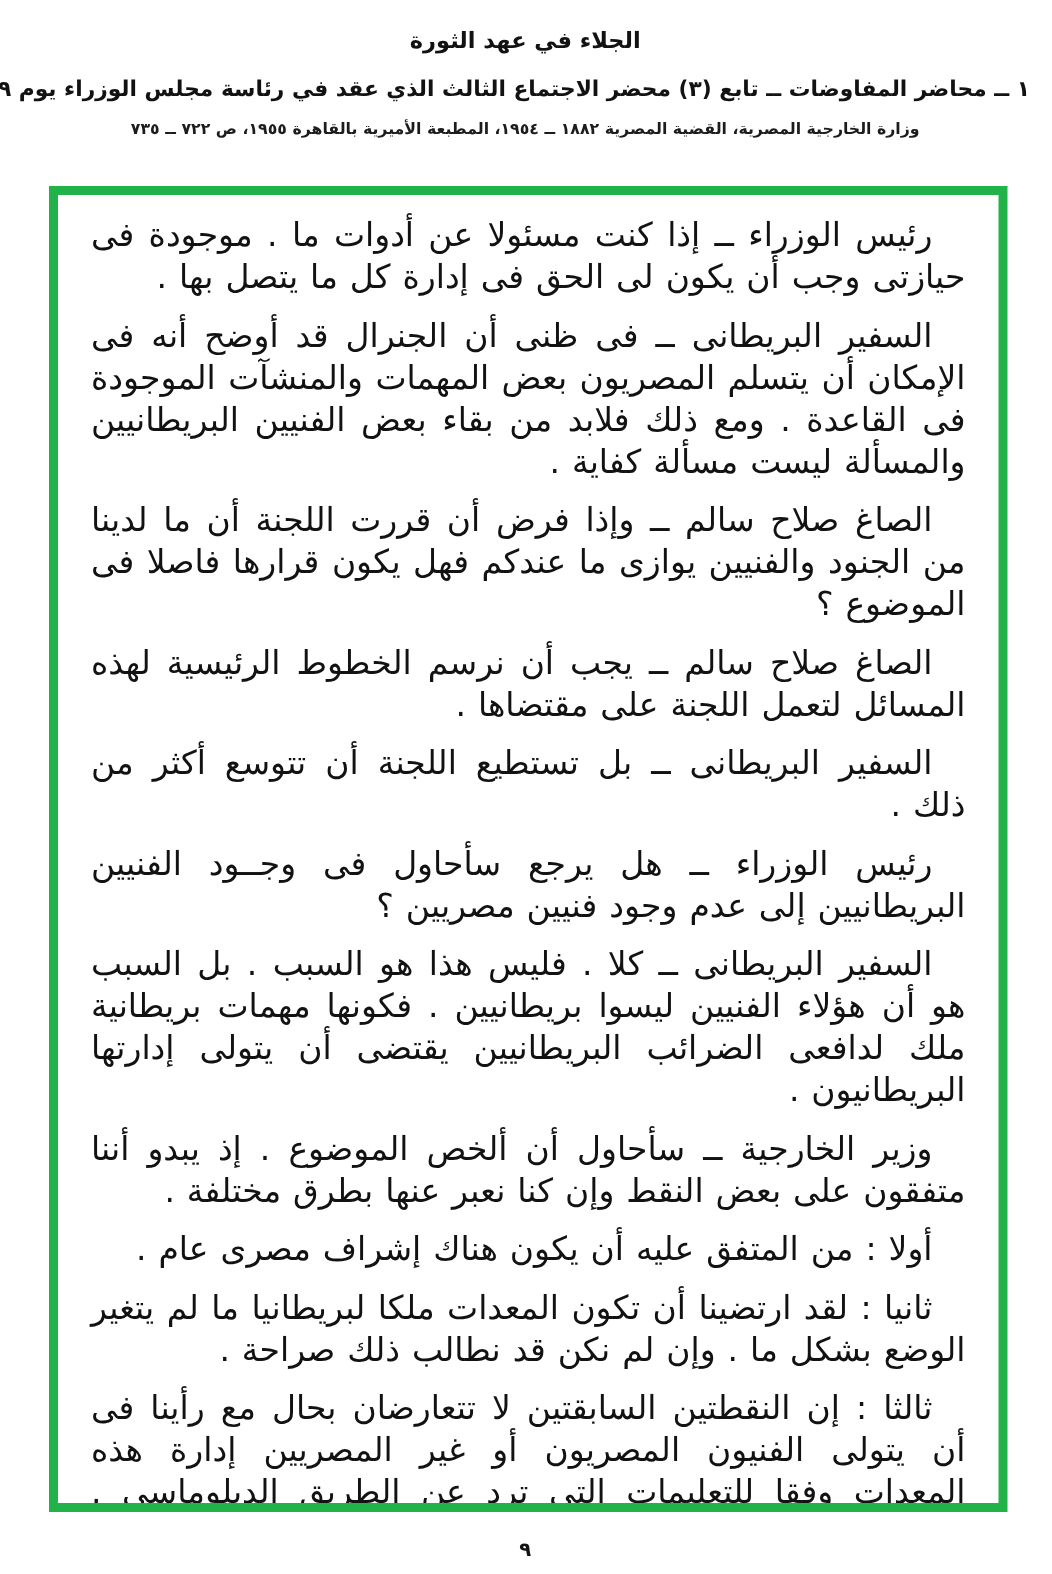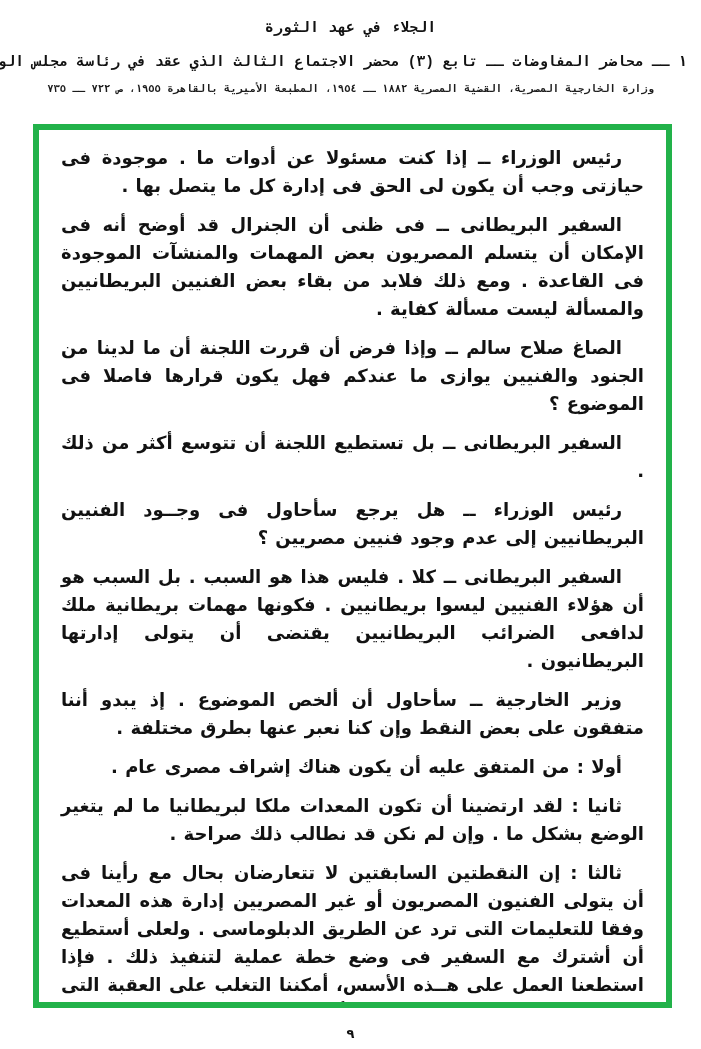--- a/index.html
+++ b/index.html
@@ -16,21 +16,20 @@
     width: 701px;
     height: 1049px;
     background: #ffffff;
   }
   .header {
     position: absolute;
     top: 18px;
     left: 0;
     width: 100%;
     text-align: center;
-    font-family: Liberation Mono, monospace;
   }
   .doc-title {
     font-size: 15px;
     font-weight: bold;
     letter-spacing: 0.5px;
     margin-bottom: 16px;
   }
   .doc-subtitle {
     font-size: 14.5px;
     font-weight: bold;
@@ -48,22 +47,22 @@
     top: 124px;
     left: 33px;
     width: 639px;
     height: 884px;
     border: 6px solid #22b24a;
     background: #ffffff;
     padding: 14px 22px 10px 22px;
     overflow: hidden;
   }
   .content-frame p {
-    font-size: 18px;
-    font-weight: bold;
+    font-size: 22px;
+    font-weight: normal;
     line-height: 28px;
     text-align: justify;
     text-align-last: right;
     text-indent: 22px;
     margin-bottom: 11px;
     word-spacing: 1px;
   }
   .content-frame p.short { }
   .page-number {
     position: absolute;
@@ -83,20 +82,21 @@
   <div class="header">
     <div class="doc-title">الجلاء في عهد الثورة</div>
     <div class="doc-subtitle">١ ــ محاضر المفاوضات ــ تابع (٣) محضر الاجتماع الثالث الذي عقد في رئاسة مجلس الوزراء يوم ٢٩ أبريل ١٩٥٣</div>
     <div class="doc-source">وزارة الخارجية المصرية، القضية المصرية ١٨٨٢ ــ ١٩٥٤، المطبعة الأميرية بالقاهرة ١٩٥٥، ص ٧٢٢ ــ ٧٣٥</div>
   </div>
 
   <div class="content-frame">
     <p>رئيس الوزراء ــ إذا كنت مسئولا عن أدوات ما . موجودة فى حيازتى وجب أن يكون لى الحق فى إدارة كل ما يتصل بها .</p>
     <p>السفير البريطانى ــ فى ظنى أن الجنرال قد أوضح أنه فى الإمكان أن يتسلم المصريون بعض المهمات والمنشآت الموجودة فى القاعدة .  ومع ذلك فلابد من بقاء بعض الفنيين البريطانيين والمسألة ليست مسألة كفاية .</p>
     <p>الصاغ صلاح سالم ــ وإذا فرض أن قررت اللجنة أن ما لدينا من الجنود والفنيين يوازى ما عندكم فهل يكون قرارها فاصلا فى الموضوع ؟</p>
+    <p>الصاغ صلاح سالم ــ يجب أن نرسم الخطوط الرئيسية لهذه المسائل لتعمل اللجنة على مقتضاها .</p>
     <p class="short">السفير البريطانى ــ بل تستطيع اللجنة أن تتوسع أكثر من ذلك .</p>
     <p>رئيس الوزراء ــ هل يرجع سأحاول فى وجــود الفنيين البريطانيين إلى عدم وجود فنيين مصريين ؟</p>
     <p>السفير البريطانى ــ كلا . فليس هذا هو السبب . بل السبب هو أن هؤلاء الفنيين ليسوا بريطانيين . فكونها مهمات بريطانية ملك لدافعى الضرائب البريطانيين يقتضى أن يتولى إدارتها البريطانيون .</p>
     <p>وزير الخارجية ــ سأحاول أن ألخص الموضوع . إذ يبدو أننا متفقون على بعض النقط وإن كنا نعبر عنها بطرق مختلفة .</p>
     <p class="short">أولا : من المتفق عليه أن يكون هناك إشراف مصرى عام .</p>
     <p>ثانيا : لقد ارتضينا أن تكون المعدات ملكا لبريطانيا ما لم يتغير الوضع بشكل ما . وإن لم نكن قد نطالب ذلك صراحة .</p>
     <p>ثالثا : إن النقطتين السابقتين لا تتعارضان بحال مع رأينا فى أن يتولى الفنيون المصريون أو غير المصريين إدارة هذه المعدات وفقا للتعليمات التى ترد عن الطريق الدبلوماسى .  ولعلى أستطيع أن أشترك مع السفير فى وضع خطة عملية لتنفيذ ذلك .  فإذا استطعنا العمل على هــذه الأسس، أمكننا التغلب على العقبة التى تواجهنا منذ الآن . فالأمر يقتضينا أن نضع خطة خالية</p>
   </div>
 
   <div class="page-number">٩</div>

